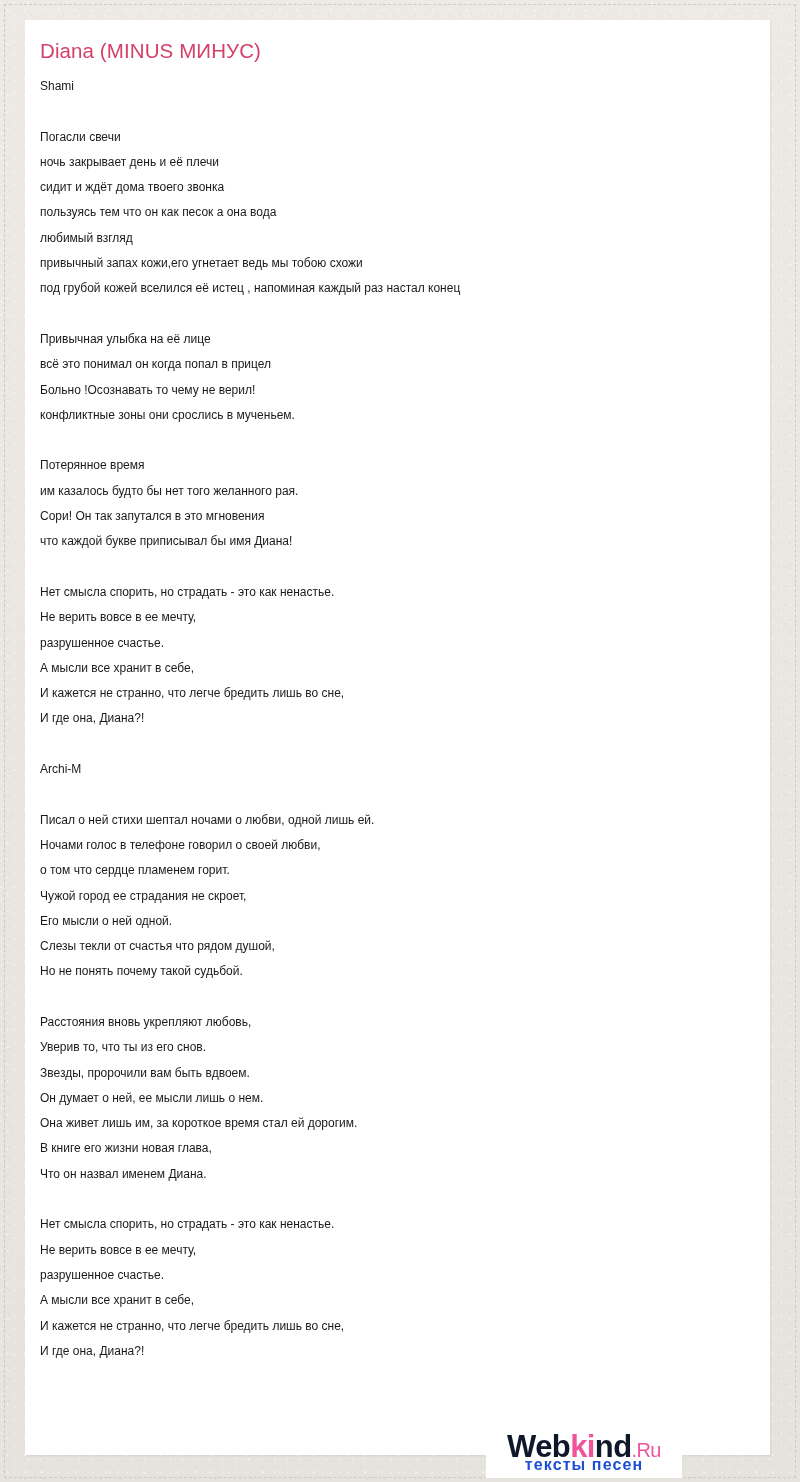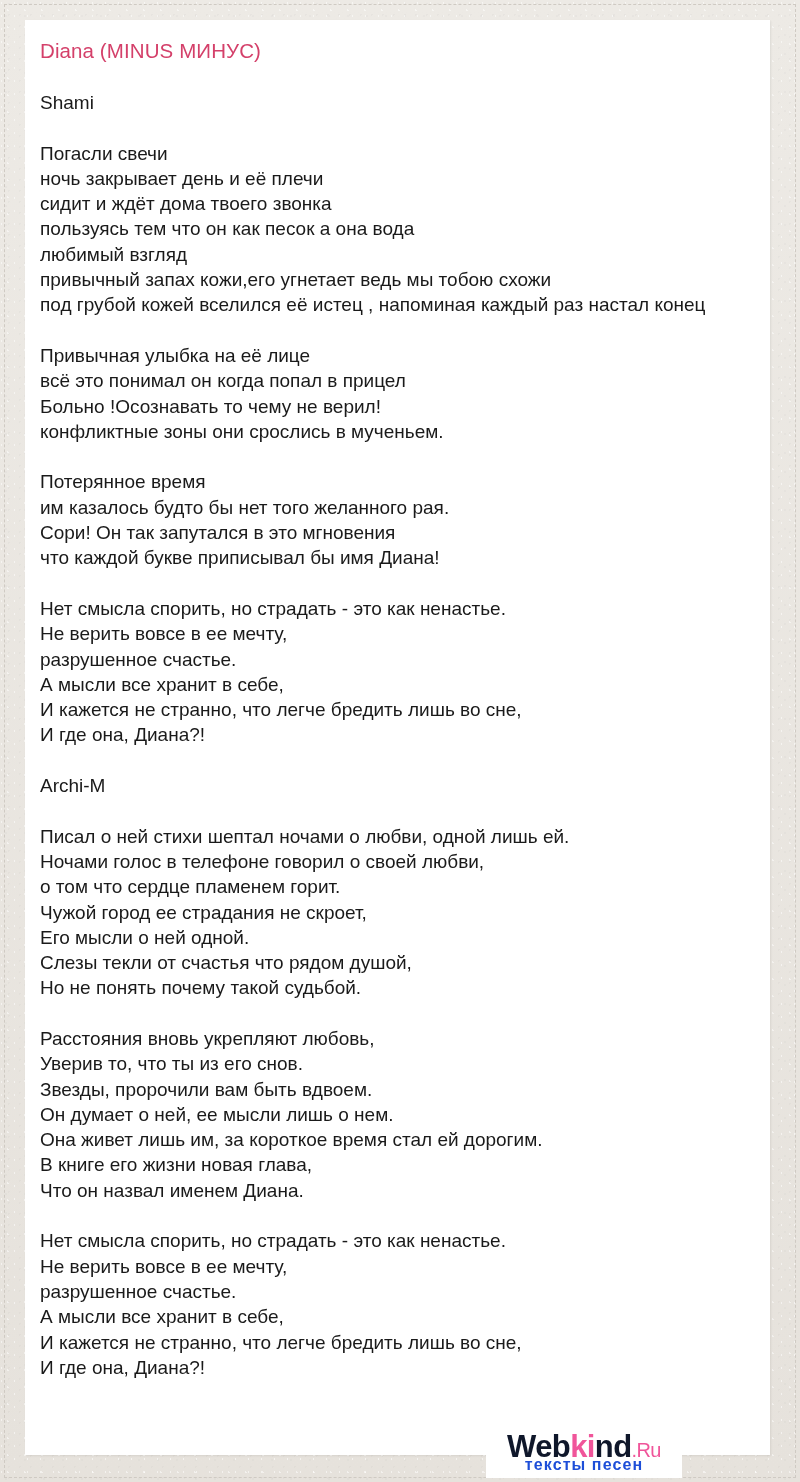--- a/index.html
+++ b/index.html
@@ -74,22 +74,22 @@
     border-bottom: 1px dashed #a9b6bd;
     display: block;
   }
   .artist-link {
     color: #74b2b8;
     text-decoration: none;
     cursor: pointer;
   }
 
   .lyrics {
-    margin-top: 26px;
-    font-size: 19px;
+    margin-top: 10px;
+    font-size: 12px;
     line-height: 25.3px;
     color: #1a1a1a;
     white-space: pre-wrap;
     word-break: normal;
   }
   .lyrics .stanza {
     margin: 0 0 25.3px 0;
   }
   .lyrics .stanza:last-child {
     margin-bottom: 0;

